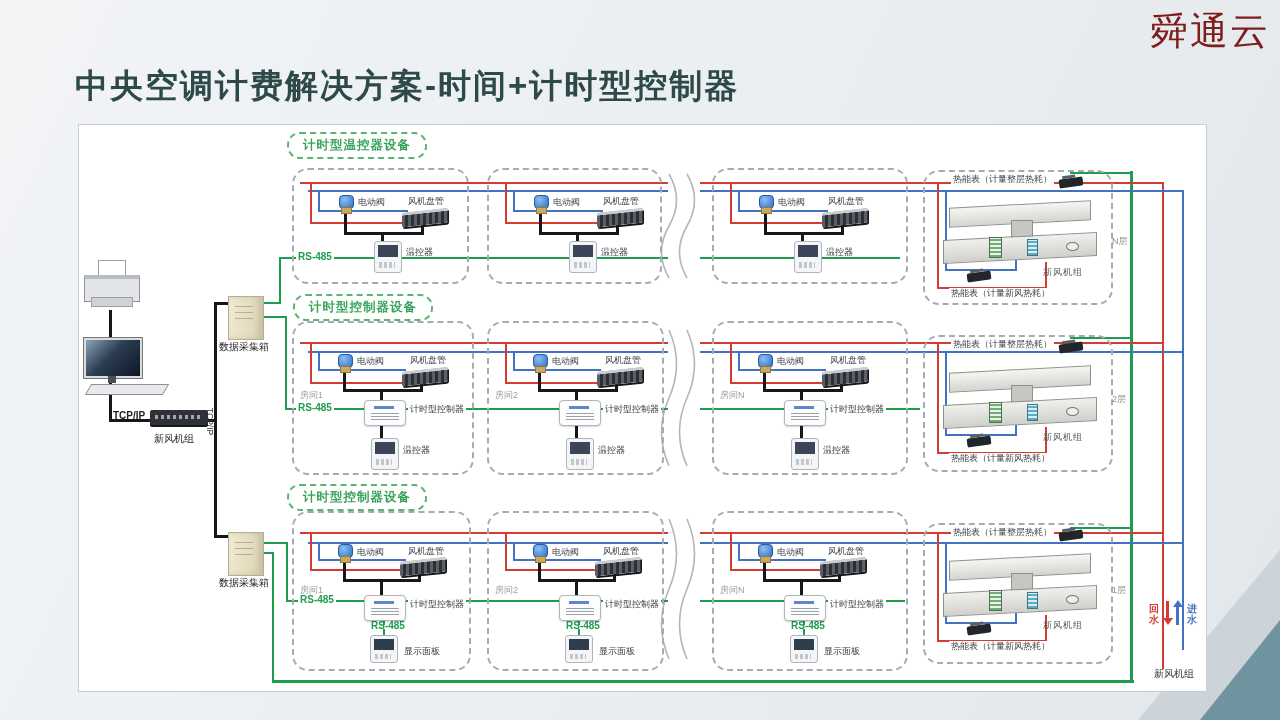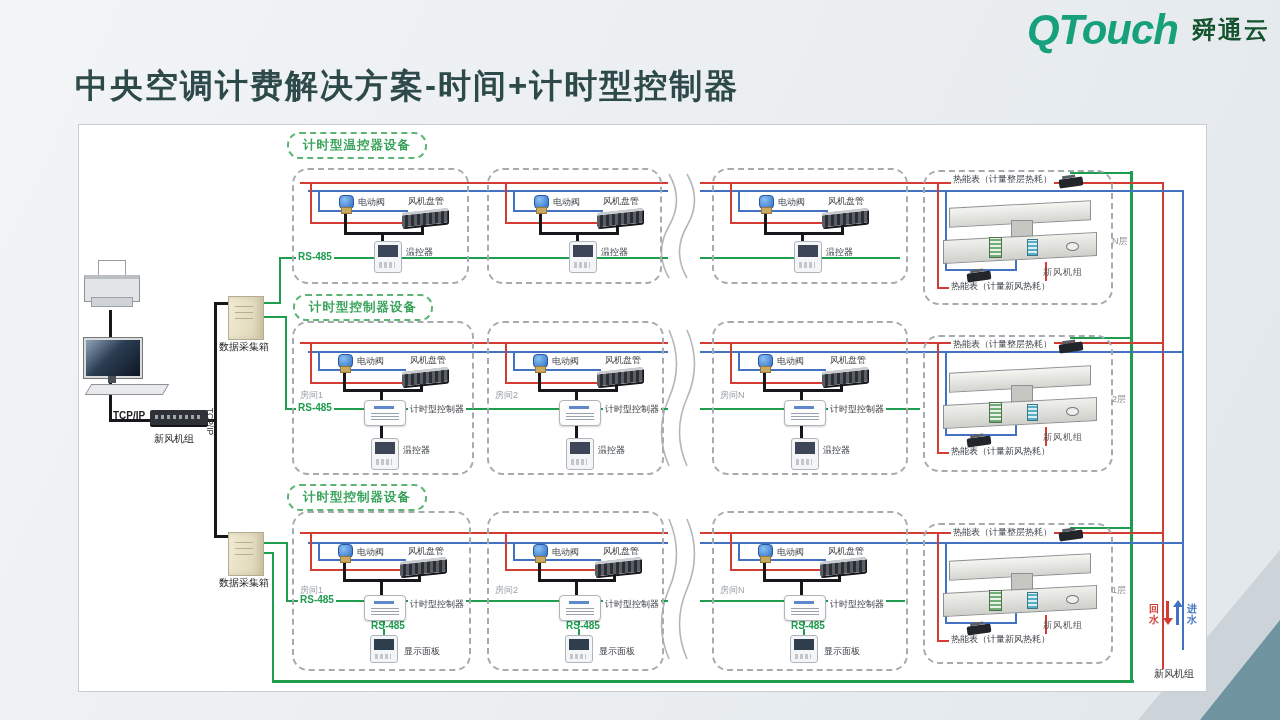--- a/index.html
+++ b/index.html
@@ -6,21 +6,21 @@
   body{width:1280px;height:720px;position:relative;overflow:hidden;
        font-family:"Liberation Sans","DejaVu Sans",sans-serif;
        background:linear-gradient(115deg,#f2f4f6 0%,#eaeef1 55%,#e2e7eb 100%)}
   .abs{position:absolute}
   
   .deco-light{position:absolute;left:1138px;top:550px;width:142px;height:170px;background:#ccd4d9;clip-path:polygon(100% 0,100% 100%,0 100%)}
   .deco-teal{position:absolute;left:1200px;top:620px;width:80px;height:100px;background:#7093a0;clip-path:polygon(100% 0,100% 100%,0 100%)}
   
   .logo{position:absolute;top:6px;right:10px;display:flex;align-items:center;gap:14px}
   .logo .q{font-size:42px;font-weight:bold;font-style:italic;color:#17a07c;letter-spacing:-1px}
-  .logo .cn{font-size:24px;font-weight:bold;color:#14532d;letter-spacing:2px}
+  .logo .cn{font-size:38px;font-weight:normal;color:#7f1d1d;letter-spacing:2px}
   .title{position:absolute;left:75px;top:64px;font-size:33px;font-weight:bold;color:#2d4949;letter-spacing:2px;white-space:nowrap}
   
   .panel{position:absolute;left:78px;top:124px;width:1127px;height:566px;background:#fff;border:1px solid #c9ced3}
   
   .ln{position:absolute;display:block}
   .gn-l{background:#1f9d4f}.rd-l{background:#d23c32}.bl-l{background:#4472c2}.bk-l{background:#15171a}
   
   .lbl{position:absolute;font-size:9px;color:#3c4146;white-space:nowrap;line-height:11px}
   .lbl.gy{color:#9aa0a6}
   .lbl.gnb{color:#1f9d4f;font-weight:bold;font-size:10px;background:#fff;padding:0 2px}
@@ -101,34 +101,33 @@
   .s3 .rsb{left:75px;top:107px}.s3 .gd{left:89px;top:106px;width:0;height:16px;border-left:2px dashed #1f9d4f;background:none}
   .s3 .pdev{left:76px;top:122px}.s3 .plbl{left:110px;top:133px}.s3 .rmlbl{left:6px;top:72px}
   
   .fb .redv{left:12px;width:2px}.fb .redh{left:12px;top:115px;width:110px;height:2px}
   .fb .redu{left:120px;top:90px;width:2px;height:27px}
   .fb .bluev{left:20px;width:2px}.fb .blueh{left:20px;top:97px;width:72px;height:2px}
   .fb .blueu{left:90px;top:88px;width:2px;height:11px}
   .fA .redv{top:12px;height:105px}.fB .redv{top:7px;height:110px}.fC .redv{top:9px;height:108px}
   .fA .bluev{top:20px;height:77px}.fB .bluev{top:16px;height:81px}.fC .bluev{top:19px;height:78px}
   .fb .mtop{left:134px;top:6px}.fb .mbot{left:42px;top:100px}
-  .fb .ltop{left:26px;top:2px}.fb .lbot{left:24px;top:109px}.fb .lahu{left:118px;top:95px;letter-spacing:1px;color:#555}
+  .fb .ltop{left:26px;top:2px}.fb .lbot{left:24px;top:116px}.fb .lahu{left:118px;top:95px;letter-spacing:1px;color:#555}
   .fb .ahu{left:16px;top:28px}
   
   .vtxt{position:absolute;width:11px;font-size:10px;line-height:11px;word-break:break-all;font-weight:bold}
   .arr-head{position:absolute;width:0;height:0}
 </style>
 </head>
 <body>
 
 <div class="deco-light"></div>
 <div class="deco-teal"></div>
 
 <div class="logo">
-  <span class="q">QTouch</span>
   <span class="cn">舜通云</span>
 </div>
 <div class="title">中央空调计费解决方案-时间+计时型控制器</div>
 
 <div class="panel"></div>
 
 <svg class="abs" style="left:0;top:0" width="1280" height="720" fill="none" stroke="#b3b6ba" stroke-width="1.6">
   <path d="M669,174 q15,26 0,52 q-15,26 0,52"></path>
     <path d="M687,174 q15,26 0,52 q-15,26 0,52"></path>
   <path d="M669,330 q15,34 0,68 q-15,34 0,68"></path>

